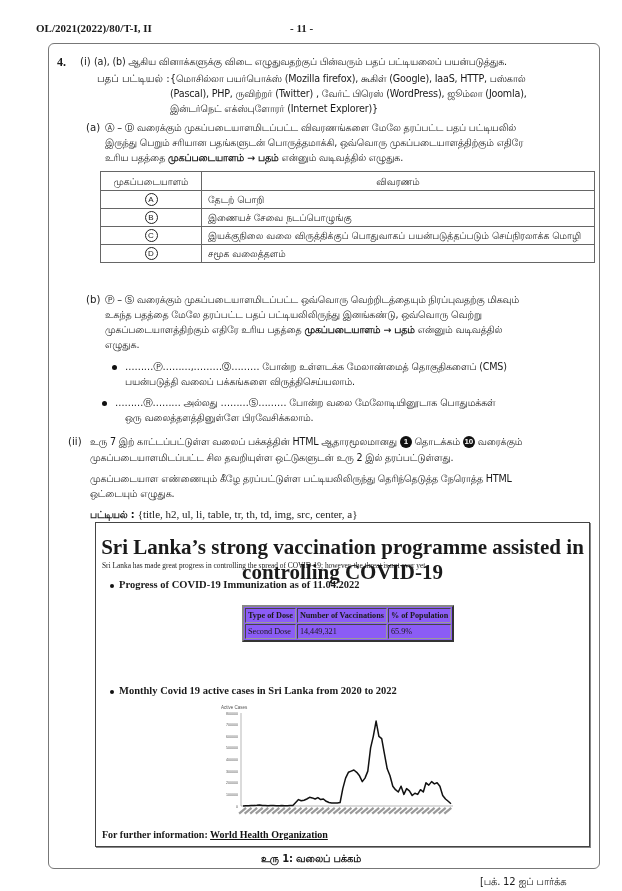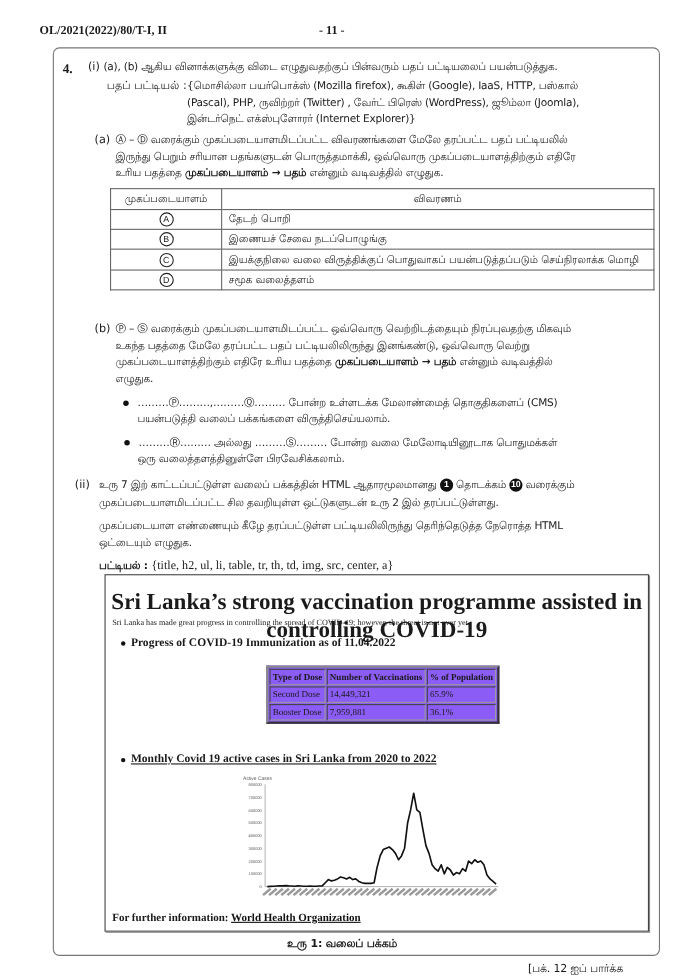--- a/index.html
+++ b/index.html
@@ -30,21 +30,21 @@
   .bullet { display: inline-block; width: 5px; height: 5px; background: #111; border-radius: 50%; vertical-align: middle; margin-right: 8px; }
   .web { left: 95px; top: 522px; width: 495px; height: 325px; border: 1px solid #444; box-sizing: border-box;
          box-shadow: 1px 1px 0 #888; }
   .web-title { left: 0; width: 100%; top: 12px; text-align: center; font-size: 21px; font-weight: bold; }
   .web-intro { left: 6px; top: 38px; font-size: 7.4px; }
   .web-h1 { left: 14px; top: 56px; font-size: 10.5px; font-weight: bold; }
   table.vac { position: absolute; left: 146px; top: 82px; border: 2px outset #888; border-collapse: separate;
               border-spacing: 1px; background: #8b5cf6; }
   table.vac td, table.vac th { border: 1px inset #999; font-size: 8.2px; padding: 1px 2px; text-align: left; line-height: 11px; }
   table.vac th { font-weight: bold; }
-  .web-h2 { left: 14px; top: 162px; font-size: 10.5px; font-weight: bold; text-decoration: underline; }
+  .web-h2 { left: 14px; top: 162px; font-size: 10.5px; font-weight: bold; }
   .chart { left: 125px; top: 180px; }
   .web-foot { left: 6px; top: 306px; font-size: 10px; font-weight: bold; }
   .web-foot a { color: #111; text-decoration: underline; }
   .caption { left: 0; width: 622px; top: 853px; text-align: center; font-size: 10px; }
   .pto { left: 480px; top: 876px; font-size: 10px; }
 </style>
 </head>
 <body>
 
 <div class="abs hdr-code">OL/2021(2022)/80/T-I, II</div>
@@ -104,21 +104,21 @@
   <span>முகப்படையாளத்திற்கும் எதிரே உரிய பதத்தை</span>
   <span class="b">முகப்படையாளம் → பதம்</span>
   <span>என்னும் வடிவத்தில்</span>
 </div>
 <div class="abs t row tn" style="left:105px; top:338px;">எழுதுக.</div>
 
 <div class="abs t row tn" style="left:112px; top:360px;">
   <span class="bullet"></span><span>………Ⓟ………,………Ⓠ……… போன்ற உள்ளடக்க மேலாண்மைத் தொகுதிகளைப் (CMS)</span>
 </div>
 <div class="abs t row tn" style="left:125px; top:375px;">பயன்படுத்தி வலைப் பக்கங்களை விருத்திசெய்யலாம்.</div>
-<div class="abs t row tn" style="left:113px; top:396px;">
+<div class="abs t row tn" style="left:102px; top:396px;">
   <span class="bullet"></span><span>………Ⓡ……… அல்லது ………Ⓢ……… போன்ற வலை மேலோடியினூடாக பொதுமக்கள்</span>
 </div>
 <div class="abs t row tn" style="left:125px; top:411px;">ஒரு வலைத்தளத்தினுள்ளே பிரவேசிக்கலாம்.</div>
 
 <div class="abs t row" style="left:68px; top:435px;">(ii)</div>
 <div class="abs t row tn" style="left:90px; top:435px;">
   <span>உரு 7 இற் காட்டப்பட்டுள்ள வலைப் பக்கத்தின் HTML ஆதாரமூலமானது</span>
   <span class="circ-f">1</span>
   <span>தொடக்கம்</span>
   <span class="circ-f">10</span>
@@ -142,25 +142,20 @@
     <tbody>
         <tr>
       <th>Type of Dose</th>
       <th>Number of Vaccinations</th>
       <th>% of Population</th>
     </tr>
     <tr>
       <td>Second Dose</td>
       <td>14,449,321</td>
       <td>65.9%</td>
-    </tr>
-    <tr>
-      <td>Booster Dose</td>
-      <td>7,959,881</td>
-      <td>36.1%</td>
     </tr>
   </tbody>
     </table>
   <div class="abs web-h2">
     <span class="bullet" style="width:4px;height:4px;margin-right:5px;"></span><span>Monthly Covid 19 active cases in Sri Lanka from 2020 to 2022</span>
   </div>
 
   <svg class="abs chart" id="chart" width="240" height="125">
     <text id="ylabel" x="0" y="6" font-size="4.5" fill="#555" font-family="Liberation Sans, sans-serif">Active Cases</text>
     <g id="yticks">

